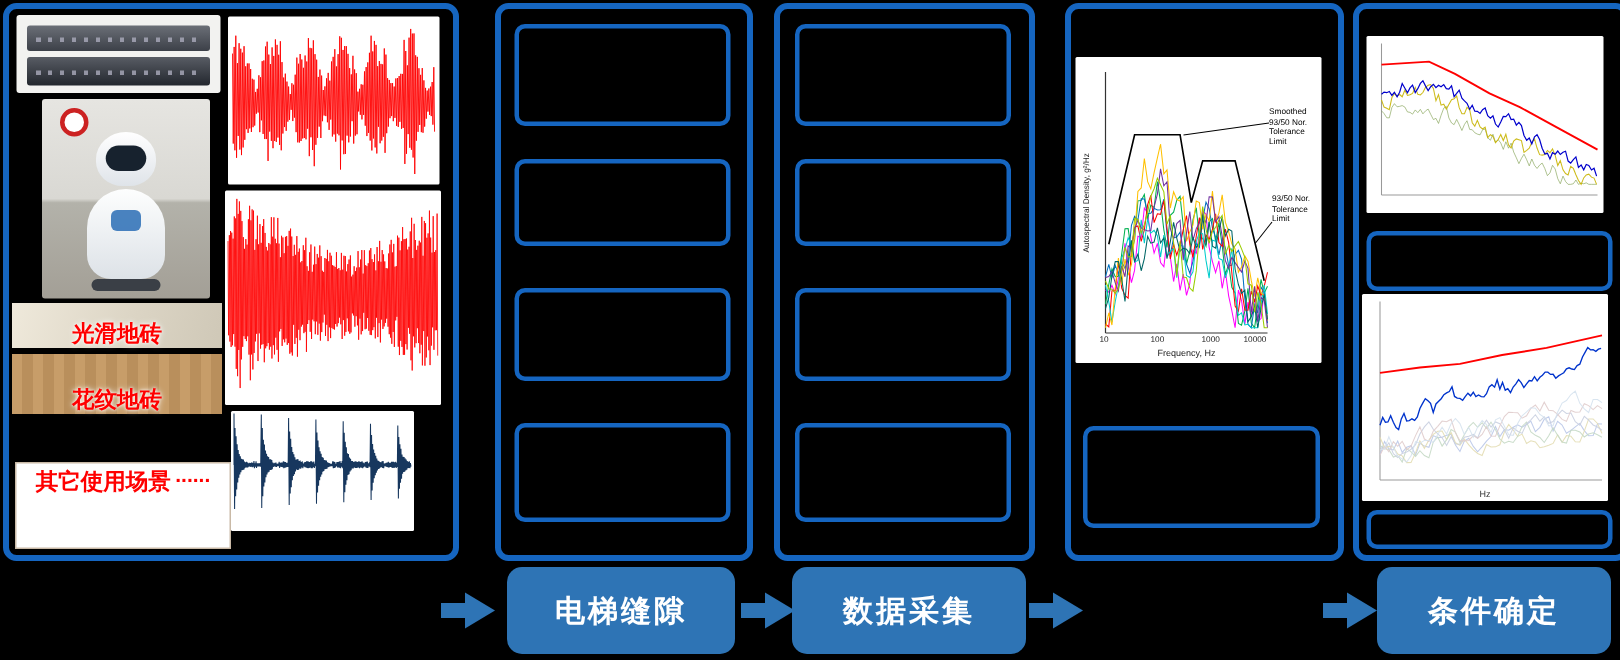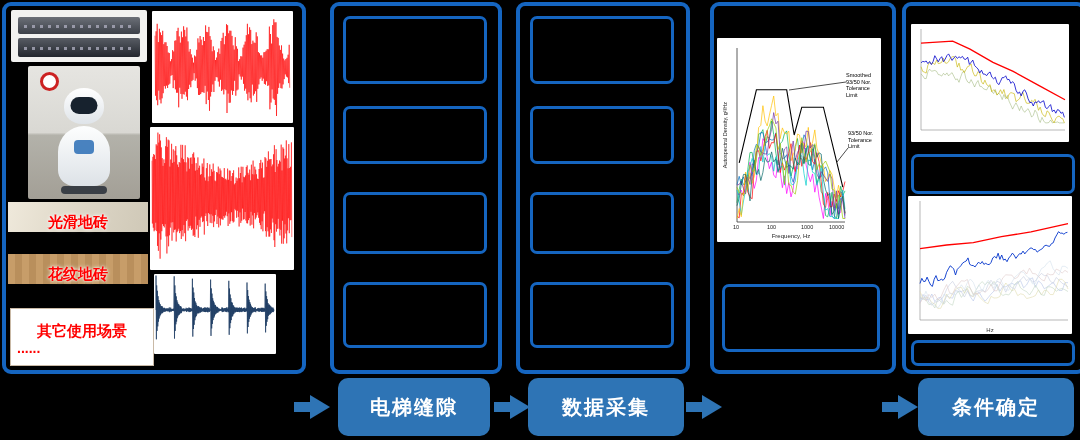--- a/index.html
+++ b/index.html
@@ -31,21 +31,21 @@
   .bot .face{position:absolute;left:50%;top:9px;transform:translateX(-50%);width:27px;height:17px;background:#17222e;border-radius:9px}
   .bot .body{position:absolute;left:50%;top:38px;transform:translateX(-50%);width:52px;height:60px;background:linear-gradient(#fdfefe,#dde2e7);border-radius:26px 26px 16px 16px}
   .bot .chest{position:absolute;left:50%;top:52px;transform:translateX(-50%);width:20px;height:14px;background:#2a6db5;border-radius:4px;opacity:.85}
   .bot .base{position:absolute;left:50%;bottom:0;transform:translateX(-50%);width:46px;height:8px;background:#3a3f46;border-radius:4px}
 
   
   .tile{position:absolute;left:2px;width:140px;display:flex;align-items:flex-end;justify-content:center;font-size:15px;font-weight:700;color:var(--red);text-shadow:0 0 2px #fff,0 0 4px #fff}
   .tile.t1{background:linear-gradient(105deg,#efe9db,#dcd5c5 55%,#cfc8b7)}
   .tile.t2{background:repeating-linear-gradient(90deg,#c79d69 0 7px,#b98f5c 7px 14px)}
   .tile.t3{background:linear-gradient(#cac8c1 0%,#cac8c1 38%,#5f5d55 46%,#8d8b82 55%,#b7b5ad 62%,#b7b5ad 100%)}
-  .other-box{position:absolute;background:#fff;border:1px solid #c9b9a6;display:flex;flex-direction:column;justify-content:center;padding:3px 6px;gap:3px}
+  .other-box{position:absolute;background:#fff;border:1px solid #c9b9a6;display:flex;justify-content:center;padding:3px 6px;gap:3px}
   .other-box .l1{color:var(--red);font-weight:700;font-size:15px;text-align:center}
   .other-box .l2{color:var(--red);font-weight:700;font-size:14px;text-align:left;line-height:8px}
 
   
   .tinylab{position:absolute;color:#222;font-size:5.5px;line-height:1.15;z-index:2}
   .ylab{width:170px;left:-77px;top:94px;transform:rotate(-90deg);text-align:center}
   .xlab{left:0;width:148px;bottom:2px;text-align:center;font-size:6px}
   .tick{top:186px}
   .t10{left:16px}.t100{left:50px}.t1000{left:84px}.t10000{left:112px}
   .ann{position:absolute;width:33px;font-size:5.5px;line-height:1.2;color:#000;z-index:2}
@@ -69,21 +69,21 @@
         <div class="head"></div>
         <div class="face"></div>
         <div class="body"></div>
         <div class="chest"></div>
         <div class="base"></div>
       </div>
     </div>
     <div class="tile t1" style="top:196px;height:30px">
       <span>光滑地砖</span>
     </div>
-    <div class="tile t2" style="top:248px;height:30px">
+    <div class="tile t2" style="top:230px;height:40px">
       <span>花纹地砖</span>
     </div>
     <div class="other-box" style="left:4px;top:302px;width:130px;height:50px">
       <div class="l1">其它使用场景</div>
       <div class="l2">......</div>
     </div>
     <div class="plotbox" style="left:146px;top:5px;width:141px;height:112px">
         <svg width="141" height="112">
           <polyline points="3.0,24.7 3.5,84.7 4.1,20.3 4.6,89.2 5.2,12.8 5.7,94.2 6.3,31.1 6.8,79.6 7.4,17.8 7.9,88.7 8.5,21.5 9.0,92.4 9.6,24.1 10.1,87.3 10.7,19.8 11.2,82.2 11.8,33.2 12.3,75.1 12.9,31.3 13.4,77.6 14.0,31.3 14.5,74.6 15.1,35.0 15.6,77.0 16.2,41.5 16.7,73.8 17.3,42.1 17.8,72.7 18.4,50.3 18.9,64.8 19.5,48.2 20.1,64.0 20.6,39.2 21.2,77.1 21.7,40.5 22.3,69.2 22.8,29.8 23.4,78.3 23.9,29.3 24.5,81.7 25.0,20.0 25.6,81.7 26.1,16.8 26.7,96.3 27.2,25.4 27.8,76.7 28.3,31.7 28.9,82.9 29.4,20.6 30.0,87.8 30.5,26.3 31.1,83.0 31.6,15.3 32.2,83.6 32.7,18.9 33.3,80.7 33.8,25.5 34.4,85.6 34.9,16.5 35.5,89.2 36.0,30.4 36.6,78.0 37.1,40.7 37.7,73.7 38.2,38.1 38.8,76.2 39.3,43.4 39.9,70.1 40.4,46.7 41.0,68.9 41.5,51.7 42.1,62.2 42.6,44.5 43.2,69.7 43.7,45.5 44.3,67.4 44.8,38.8 45.4,77.1 45.9,27.4 46.5,83.9 47.0,31.5 47.6,84.0 48.1,25.0 48.7,83.0 49.2,28.7 49.8,81.3 50.3,34.2 50.9,81.0 51.4,26.0 52.0,81.9 52.5,30.0 53.1,74.8 53.6,14.4 54.2,93.1 54.7,20.9 55.3,80.5 55.8,21.2 56.4,89.0 56.9,15.9 57.5,99.8 58.0,25.1 58.6,85.5 59.1,28.8 59.7,80.9 60.2,40.3 60.8,73.4 61.3,35.4 61.9,81.0 62.4,39.4 63.0,69.8 63.5,49.0 64.1,66.0 64.6,46.6 65.2,66.4 65.7,41.2 66.3,70.5 66.8,37.6 67.4,75.6 67.9,42.8 68.5,68.7 69.0,30.0 69.6,80.0 70.1,26.9 70.7,78.6 71.2,21.8 71.8,83.4 72.3,33.3 72.9,78.1 73.4,25.1 74.0,79.2 74.5,13.2 75.0,102.0 75.6,14.2 76.1,82.6 76.7,22.3 77.2,91.8 77.8,19.7 78.3,91.6 78.9,19.8 79.4,79.4 80.0,24.9 80.5,83.9 81.1,34.4 81.6,80.0 82.2,38.6 82.7,69.8 83.3,26.2 83.8,84.7 84.4,35.3 84.9,79.4 85.5,37.8 86.0,78.5 86.6,50.1 87.1,63.3 87.7,48.2 88.2,65.5 88.8,45.2 89.3,68.6 89.9,45.5 90.4,65.6 91.0,36.6 91.5,72.8 92.1,33.7 92.6,79.7 93.2,30.6 93.7,77.6 94.3,24.2 94.8,82.7 95.4,12.8 95.9,89.3 96.5,23.3 97.0,81.3 97.6,16.3 98.1,87.3 98.7,18.9 99.2,91.3 99.8,33.1 100.3,73.5 100.9,29.7 101.4,84.5 102.0,31.6 102.5,82.7 103.1,31.9 103.6,80.2 104.2,21.3 104.7,90.9 105.3,25.4 105.8,77.8 106.4,41.1 106.9,73.4 107.5,42.3 108.0,67.8 108.6,44.4 109.1,66.4 109.7,44.4 110.2,69.8 110.8,46.7 111.3,67.6 111.9,41.3 112.4,72.9 113.0,41.0 113.5,73.6 114.1,39.7 114.6,70.2 115.2,38.2 115.7,74.9 116.3,38.3 116.8,74.3 117.4,15.6 117.9,98.3 118.5,23.0 119.0,91.5 119.6,32.6 120.1,78.4 120.7,14.1 121.2,87.5 121.8,8.3 122.3,88.8 122.9,11.4 123.4,94.0 124.0,11.3 124.5,105.0 125.1,25.9 125.6,82.8 126.2,26.9 126.7,76.9 127.3,34.5 127.8,72.3 128.4,38.9 128.9,77.1 129.5,34.4 130.0,77.5 130.6,42.6 131.1,73.4 131.7,47.6 132.2,68.1 132.8,49.4 133.3,63.4 133.9,48.0 134.4,65.6 135.0,46.8 135.5,66.4 136.1,43.7 136.6,72.1 137.2,33.8 137.7,76.8" fill="none" stroke="#FF0000" stroke-width="0.6"></polyline>
         </svg>

